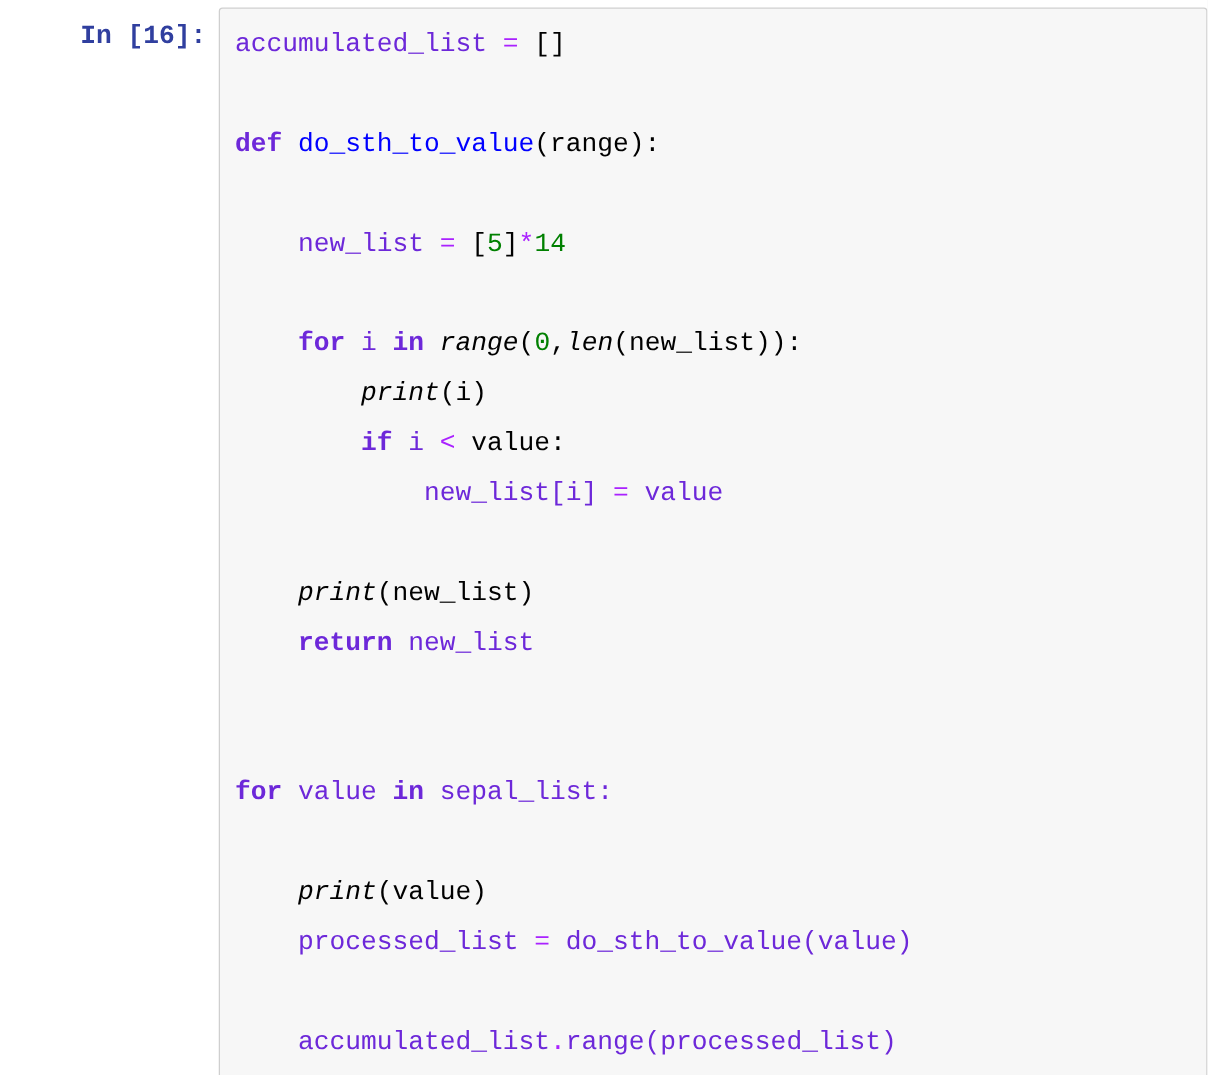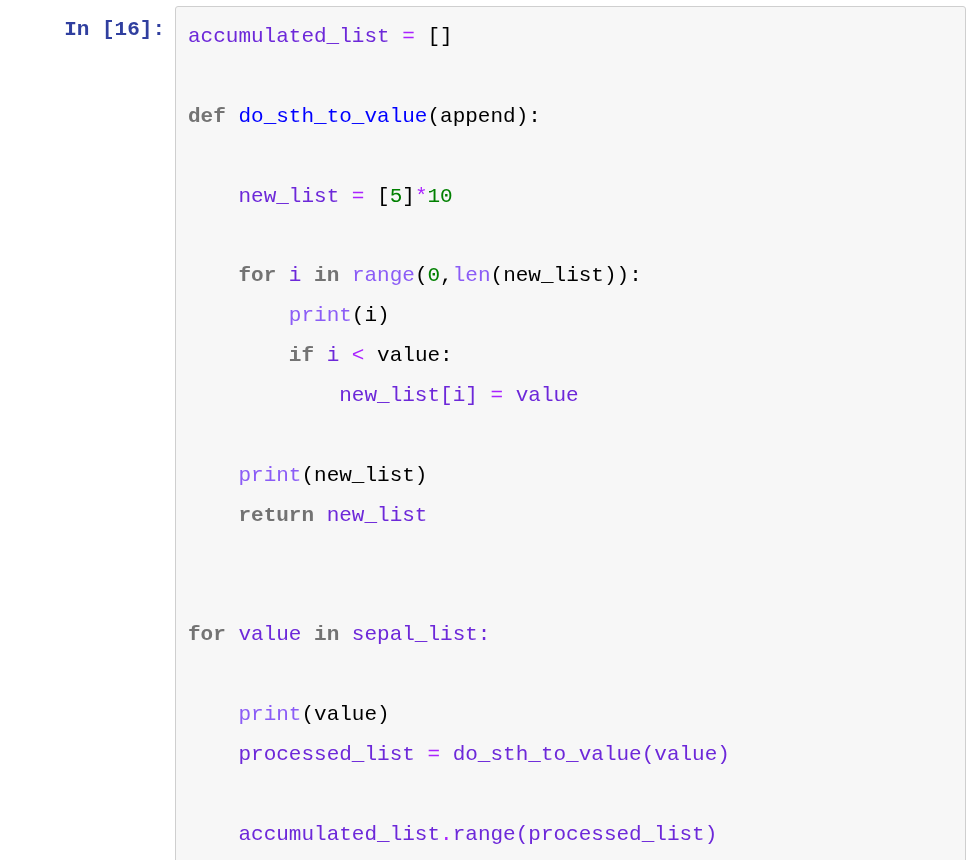--- a/index.html
+++ b/index.html
@@ -37,40 +37,40 @@
   }
   pre.code {
     margin: 0;
     font-family: "Courier New", Courier, monospace;
     font-size: 21px;
     line-height: 1.9;
     white-space: pre;
     color: #000;
   }
   .tok-op   { color: #AA22FF; }
-  .tok-kw   { color: #737373; font-weight: bold; }
+  .tok-kw   { color: #6d28d9; font-weight: bold; }
   .tok-def  { color: #0000FF; margin-top: 40px; }
   .tok-num  { color: #008000; }
-  .tok-bi   { color: #8b5cf6; }
+  .tok-bi   { color: #000000; font-style: italic; }
   .tok-nm   { color: #6d28d9; }
   .tok-pn   { color: #000; }
 </style>
 </head>
 <body>
 
 <div class="cell">
   <div class="prompt-area">
     <span class="prompt-in">In </span><span class="prompt-in">[</span><span class="prompt-in">16</span><span class="prompt-in">]: </span>
   </div>
   <div class="input-area">
 <pre class="code"><span><span class="tok-nm">accumulated_list </span><span class="tok-op">=</span><span class="tok-pn"> []</span></span>
 
-<span><span class="tok-kw">def</span><span> </span><span class="tok-def">do_sth_to_value</span><span class="tok-pn">(append):</span></span>
+<span><span class="tok-kw">def</span><span> </span><span class="tok-def">do_sth_to_value</span><span class="tok-pn">(range):</span></span>
 
-<span><span>    </span><span class="tok-nm">new_list </span><span class="tok-op">=</span><span class="tok-pn"> [</span><span class="tok-num">5</span><span class="tok-pn">]</span><span class="tok-op">*</span><span class="tok-num">10</span></span>
+<span><span>    </span><span class="tok-nm">new_list </span><span class="tok-op">=</span><span class="tok-pn"> [</span><span class="tok-num">5</span><span class="tok-pn">]</span><span class="tok-op">*</span><span class="tok-num">14</span></span>
 
 <span><span>    </span><span class="tok-kw">for</span><span class="tok-nm"> i </span><span class="tok-kw">in</span><span> </span><span class="tok-bi">range</span><span class="tok-pn">(</span><span class="tok-num">0</span><span class="tok-pn">,</span><span class="tok-bi">len</span><span class="tok-pn">(new_list)):</span></span>
 <span><span>        </span><span class="tok-bi">print</span><span class="tok-pn">(i)</span></span>
 <span><span>        </span><span class="tok-kw">if</span><span class="tok-nm"> i </span><span class="tok-op">&lt;</span><span class="tok-pn"> value:</span></span>
 <span><span>            </span><span class="tok-nm">new_list[i] </span><span class="tok-op">=</span><span class="tok-nm"> value</span></span>
 
 <span><span>    </span><span class="tok-bi">print</span><span class="tok-pn">(new_list)</span></span>
 <span><span>    </span><span class="tok-kw">return</span><span class="tok-nm"> new_list</span></span>
 
 

